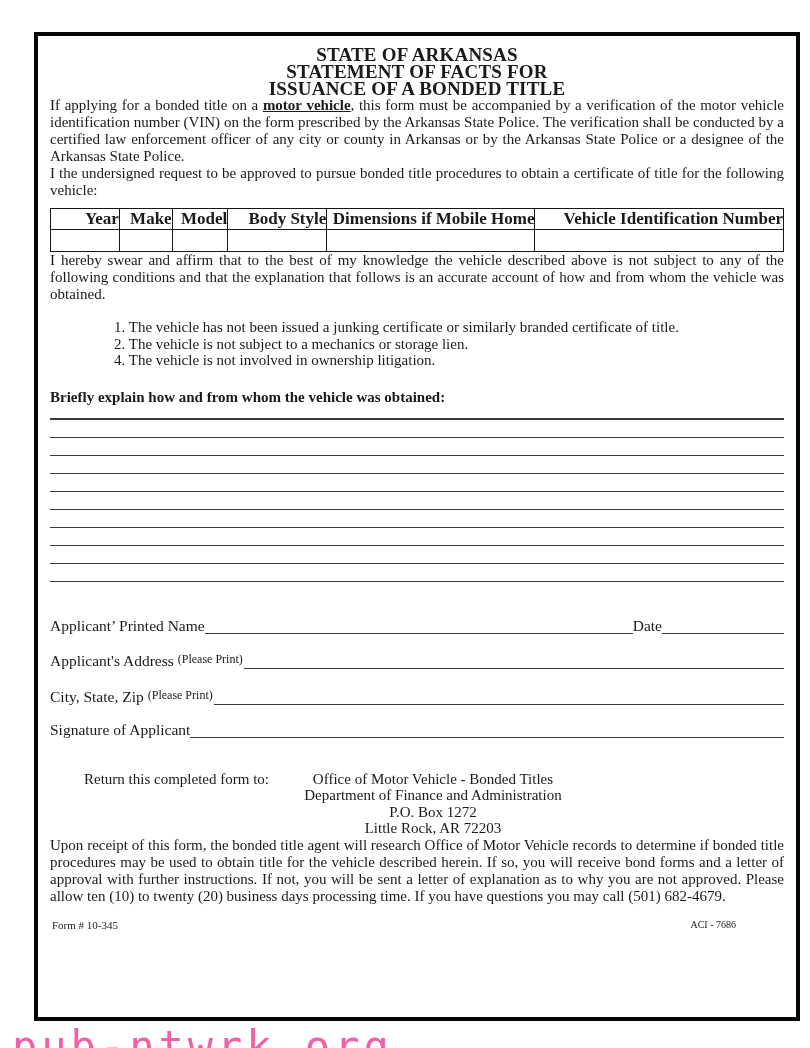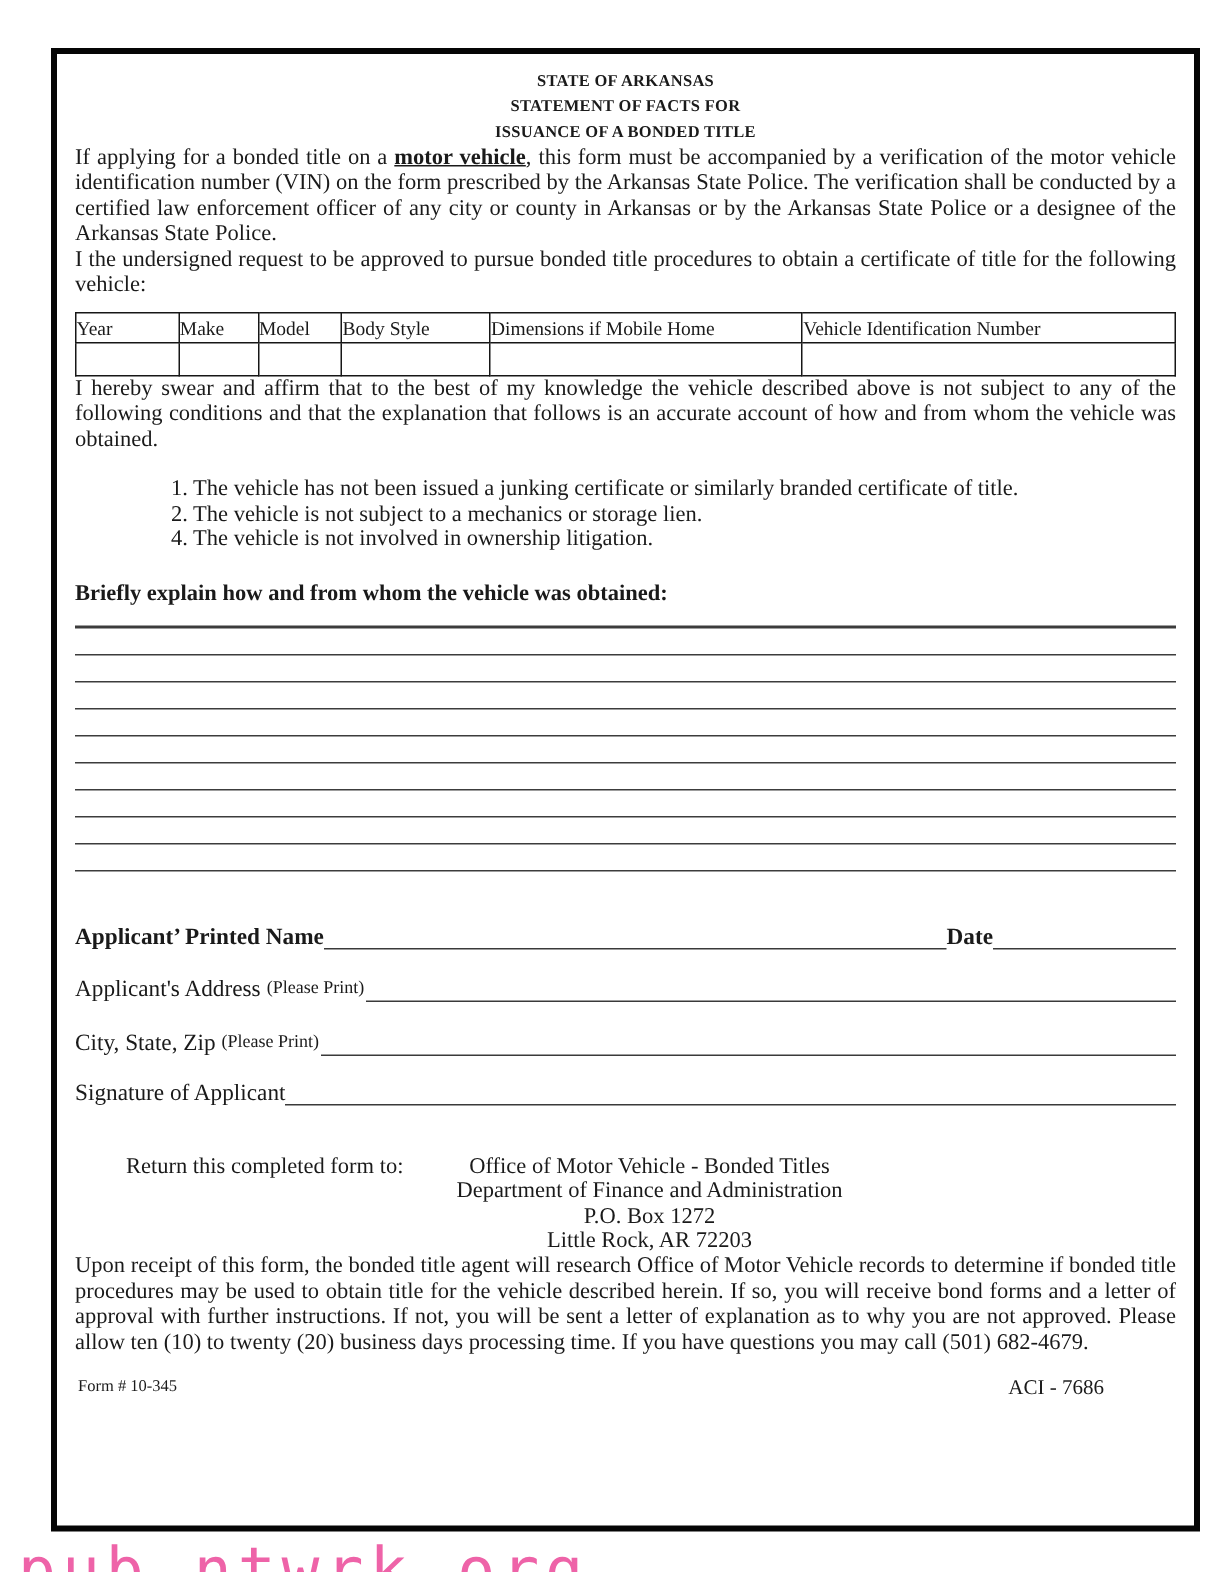--- a/index.html
+++ b/index.html
@@ -20,21 +20,21 @@
     width: 734px;
     height: 971px;
     border: 4.5px solid #050505;
     background: #ffffff;
     padding: 10px 12px 0 12px;
     box-sizing: content-box;
   }
   .title-block {
     text-align: center;
     font-weight: bold;
-    font-size: 11px;
+    font-size: 19px;
     line-height: 17px;
     letter-spacing: 0.2px;
   }
   p.body-text {
     font-size: 15px;
     line-height: 17px;
     margin: 0;
     text-align: justify;
   }
   .p-intro   { margin-top: 15px; }
@@ -47,24 +47,24 @@
     margin-top: 9px;
     width: 100%;
     border-collapse: collapse;
     table-layout: fixed;
   }
   table.vehicle-table th, table.vehicle-table td {
     border: 1.5px solid #161616;
     padding: 0;
   }
   table.vehicle-table th {
-    font-size: 13px;
-    font-weight: normal;
+    font-size: 17px;
+    font-weight: bold;
     height: 19px;
-    text-align: left;
+    text-align: right;
     vertical-align: middle;
   }
   table.vehicle-table td { height: 21px; }
   .col-year  { width: 9.4%;  }
   .col-make  { width: 7.2%;  }
   .col-model { width: 7.6%;  }
   .col-body  { width: 13.5%; }
   .col-dim   { width: 28.4%; }
   .col-vin   { width: 33.9%; }
 
@@ -99,21 +99,21 @@
   }
   .field-row .fill-fixed {
     width: 122px;
     border-bottom: 1.4px solid #3a3a3a;
     height: 16px;
   }
   .field-row .note {
     font-size: 12px;
     padding: 0 1px 1px 4px;
   }
-  .row-name      { margin-top: 18px; font-weight: bold; }
+  .row-name      { margin-top: 18px; }
   .row-address   { margin-top: 17px; }
   .row-city      { margin-top: 18px; }
   .row-signature { margin-top: 16px; align-items: center; }
 
   .return-block {
     margin-top: 33px;
     position: relative;
     font-size: 15px;
     line-height: 16.5px;
     margin-left: 32px;
@@ -121,21 +121,21 @@
   .return-label { position: absolute; left: 2px; top: 0; }
   .return-address { text-align: center; }
 
   .footer-row {
     margin-top: 14px;
     display: flex;
     justify-content: space-between;
     align-items: flex-start;
   }
   .form-number { font-size: 11px; padding-left: 2px; }
-  .aci-number  { font-size: 14px; padding-right: 48px; margin-left: 44px; }
+  .aci-number  { font-size: 10px; padding-right: 48px; margin-left: 44px; }
 
   .watermark {
     position: absolute;
     left: 12px;
     top: 986px;
     font-family: "DejaVu Sans Mono", "Liberation Mono", monospace;
     font-size: 42px;
     letter-spacing: 4px;
     color: #ec4899;
     opacity: 0.85;

